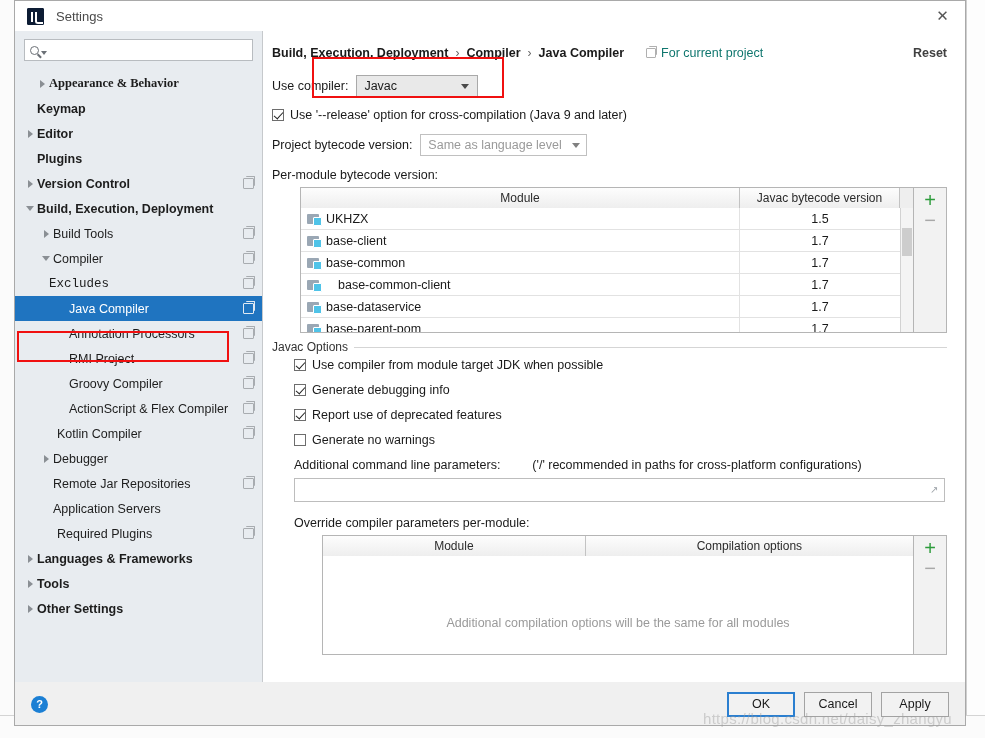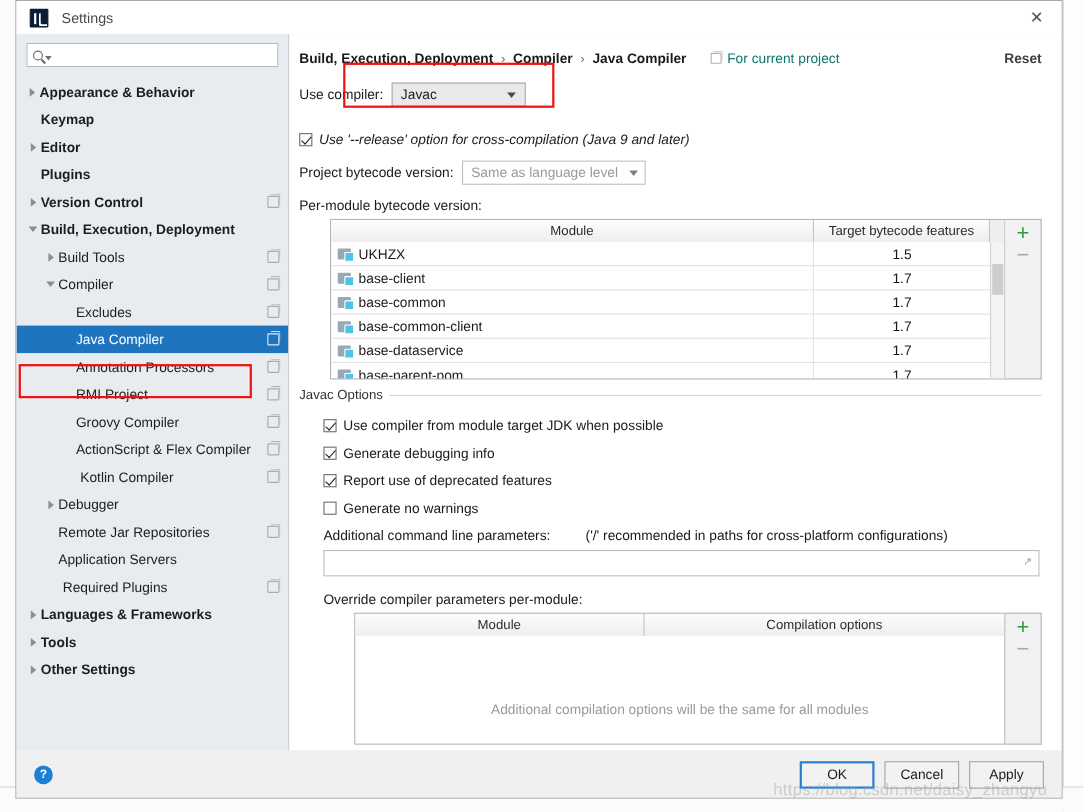--- a/index.html
+++ b/index.html
@@ -312,21 +312,21 @@
 
     <div class="sidebar">
       <div class="search-wrap">
         <div class="search-box">
           <span class="mag"></span>
           <span class="mag-arrow"></span>
           <input class="search-input" type="text" placeholder="" style="">
         </div>
       </div>
       <div class="tree" id="tree">
-          <div class="tnode bold" style="padding-left: 7px;">
+          <div class="tnode bold" style="padding-left: 20px; font-family: Liberation Serif, serif;">
             <span class="arrow collapsed"></span>
             <span class="lbl">Appearance &amp; Behavior</span>
           </div>
           <div class="tnode bold" style="padding-left: 8px;">
             <span class="arrow"></span>
             <span class="lbl">Keymap</span>
           </div>
           <div class="tnode bold" style="padding-left: 8px;">
             <span class="arrow collapsed"></span>
             <span class="lbl">Editor</span>
@@ -347,51 +347,51 @@
           <div class="tnode" style="padding-left: 24px;">
             <span class="arrow collapsed"></span>
             <span class="lbl">Build Tools</span>
             <span class="proj-icon"></span>
           </div>
           <div class="tnode" style="padding-left: 24px;">
             <span class="arrow expanded"></span>
             <span class="lbl">Compiler</span>
             <span class="proj-icon"></span>
           </div>
+          <div class="tnode" style="padding-left: 20px; font-family: Liberation Mono, monospace;">
+            <span class="arrow"></span>
+            <span class="lbl">Excludes</span>
+            <span class="proj-icon"></span>
+          </div>
+          <div class="tnode selected" style="padding-left: 40px;">
+            <span class="arrow"></span>
+            <span class="lbl">Java Compiler</span>
+            <span class="proj-icon"></span>
+          </div>
           <div class="tnode" style="padding-left: 40px;">
             <span class="arrow"></span>
-            <span class="lbl">Excludes</span>
-            <span class="proj-icon"></span>
-          </div>
-          <div class="tnode selected" style="padding-left: 40px;">
-            <span class="arrow"></span>
-            <span class="lbl">Java Compiler</span>
+            <span class="lbl">Annotation Processors</span>
             <span class="proj-icon"></span>
           </div>
           <div class="tnode" style="padding-left: 40px;">
             <span class="arrow"></span>
-            <span class="lbl">Annotation Processors</span>
+            <span class="lbl">RMI Project</span>
             <span class="proj-icon"></span>
           </div>
           <div class="tnode" style="padding-left: 40px;">
             <span class="arrow"></span>
-            <span class="lbl">RMI Project</span>
+            <span class="lbl">Groovy Compiler</span>
             <span class="proj-icon"></span>
           </div>
           <div class="tnode" style="padding-left: 40px;">
             <span class="arrow"></span>
-            <span class="lbl">Groovy Compiler</span>
-            <span class="proj-icon"></span>
-          </div>
-          <div class="tnode" style="padding-left: 40px;">
-            <span class="arrow"></span>
             <span class="lbl">ActionScript &amp; Flex Compiler</span>
             <span class="proj-icon"></span>
           </div>
-          <div class="tnode" style="padding-left: 44px;">
+          <div class="tnode" style="padding-left: 28px;">
             <span class="arrow"></span>
             <span class="lbl">Kotlin Compiler</span>
             <span class="proj-icon"></span>
           </div>
           <div class="tnode" style="padding-left: 24px;">
             <span class="arrow collapsed"></span>
             <span class="lbl">Debugger</span>
           </div>
           <div class="tnode" style="padding-left: 24px;">
             <span class="arrow"></span>
@@ -439,40 +439,40 @@
       </div>
 
       <div class="row" style="margin-top:12px;">
         <span class="lblplain">Use compiler:</span>
         <div class="combo" style="width:122px; margin-left:8px;">
           <span class="cval">Javac</span>
           <span class="chev"></span>
         </div>
       </div>
 
-      <div class="chk" style="margin-top:23px;font-style:italic;">
+      <div class="chk" style="margin-top:11px;">
         <span class="box on"></span>
         <span>Use '--release' option for cross-compilation (Java 9 and later)</span>
       </div>
 
       <div class="row" style="margin-top:12px;">
         <span class="lblplain">Project bytecode version:</span>
         <div class="combo flat" style="width:167px; margin-left:8px;">
           <span class="cval">Same as language level</span>
           <span class="chev"></span>
         </div>
       </div>
 
       <div class="lblplain" style="margin-top:12px;">Per-module bytecode version:</div>
 
       <div class="tablewrap" style="margin-top:5px; height:146px;">
         <div class="tbl">
           <div class="thead">
             <div class="th" style="flex:1;">Module</div>
-            <div class="th" style="width:160px;flex:0 0 160px;">Target bytecode features</div>
+            <div class="th" style="width:160px;flex:0 0 160px;">Javac bytecode version</div>
             <div style="width:13px;flex:0 0 13px;background:#eeeeee;"></div>
           </div>
           <div style="display:flex;flex:1;min-height:0;">
             <div id="module-rows" style="flex:1;">
                 <div class="trow">
                   <div class="td" style="flex: 1 1 0%;">
                     <span class="modicon"></span>
                     <span>UKHZX</span>
                   </div>
                   <div class="td center" style="flex: 0 0 160px;">
@@ -491,21 +491,21 @@
                 <div class="trow">
                   <div class="td" style="flex: 1 1 0%;">
                     <span class="modicon"></span>
                     <span>base-common</span>
                   </div>
                   <div class="td center" style="flex: 0 0 160px;">
                     <span>1.7</span>
                   </div>
                 </div>
                 <div class="trow">
-                  <div class="td" style="flex: 1 1 0%;">
+                  <div class="td" style="flex: 1 1 0%; gap: 12px;">
                     <span class="modicon"></span>
                     <span>base-common-client</span>
                   </div>
                   <div class="td center" style="flex: 0 0 160px;">
                     <span>1.7</span>
                   </div>
                 </div>
                 <div class="trow">
                   <div class="td" style="flex: 1 1 0%;">
                     <span class="modicon"></span>
@@ -533,21 +533,21 @@
         <div class="sidebtns">
           <span class="plusbtn">+</span>
           <span class="minusbtn">−</span>
         </div>
       </div>
 
       <div class="group" style="margin-top:14px;">
         <span class="gtitle">Javac Options</span>
         <div class="gline"></div>
 
-        <div id="javac-checks" style="margin-top:20px; padding-left:22px;">
+        <div id="javac-checks" style="margin-top:10px; padding-left:22px;">
             <div class="chk" style="margin-bottom: 11px;">
               <span class="box on"></span>
               <span>Use compiler from module target JDK when possible</span>
             </div>
             <div class="chk" style="margin-bottom: 11px;">
               <span class="box on"></span>
               <span>Generate debugging info</span>
             </div>
             <div class="chk" style="margin-bottom: 11px;">
               <span class="box on"></span>

